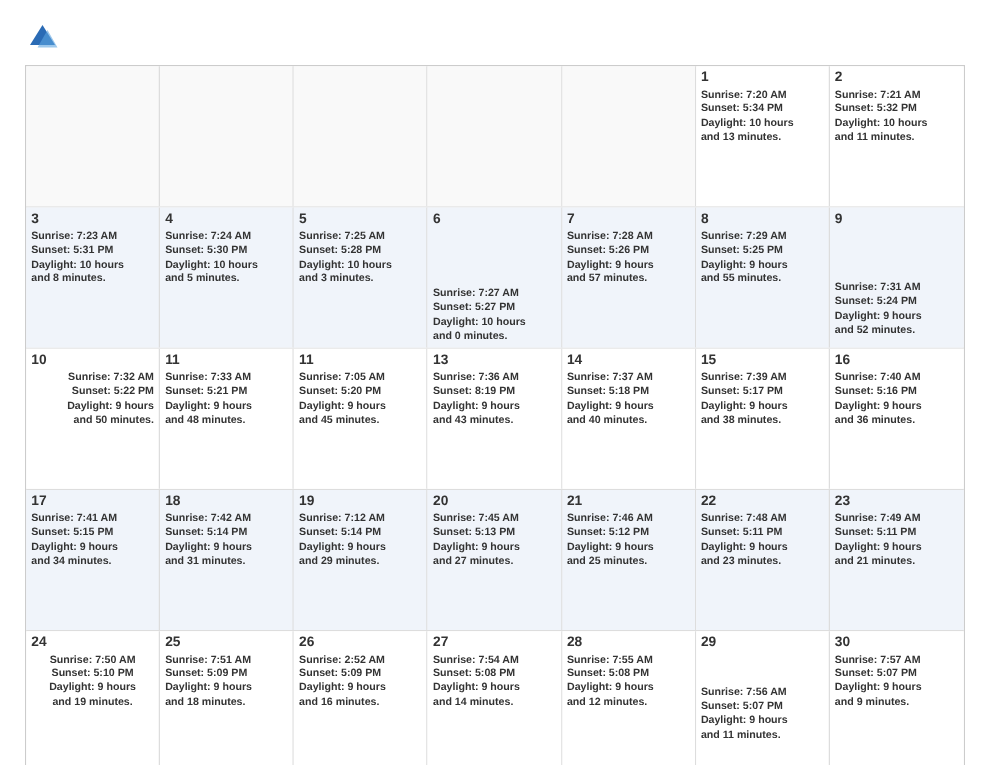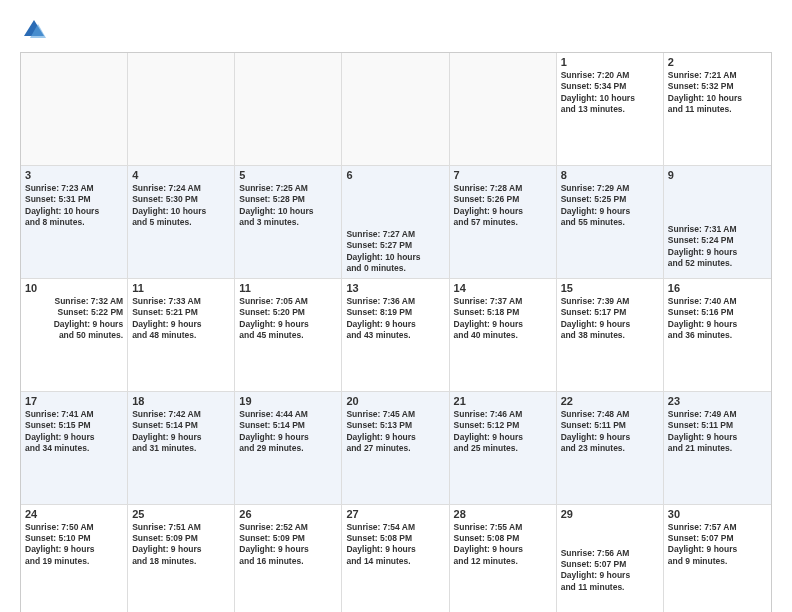--- a/index.html
+++ b/index.html
@@ -255,21 +255,21 @@
           </div>
           <div class="cal-cell alt-row">
             <div class="day-num">18</div>
             <div class="cell-text" style="white-space: pre-line;">Sunrise: 7:42 AM
 Sunset: 5:14 PM
 Daylight: 9 hours
 and 31 minutes.</div>
           </div>
           <div class="cal-cell alt-row">
             <div class="day-num">19</div>
-            <div class="cell-text" style="white-space: pre-line;">Sunrise: 4:44 AM
+            <div class="cell-text" style="white-space: pre-line;">Sunrise: 7:12 AM
 Sunset: 5:14 PM
 Daylight: 9 hours
 and 29 minutes.</div>
           </div>
           <div class="cal-cell alt-row">
             <div class="day-num">20</div>
             <div class="cell-text" style="white-space: pre-line;">Sunrise: 7:45 AM
 Sunset: 5:13 PM
 Daylight: 9 hours
 and 27 minutes.</div>
@@ -292,21 +292,21 @@
             <div class="day-num">23</div>
             <div class="cell-text" style="white-space: pre-line;">Sunrise: 7:49 AM
 Sunset: 5:11 PM
 Daylight: 9 hours
 and 21 minutes.</div>
           </div>
         </div>
         <div class="cal-row">
           <div class="cal-cell">
             <div class="day-num">24</div>
-            <div class="cell-text" style="white-space: pre-line;">Sunrise: 7:50 AM
+            <div class="cell-text" style="white-space: pre-line; text-align: center;">Sunrise: 7:50 AM
 Sunset: 5:10 PM
 Daylight: 9 hours
 and 19 minutes.</div>
           </div>
           <div class="cal-cell">
             <div class="day-num">25</div>
             <div class="cell-text" style="white-space: pre-line;">Sunrise: 7:51 AM
 Sunset: 5:09 PM
 Daylight: 9 hours
 and 18 minutes.</div>

